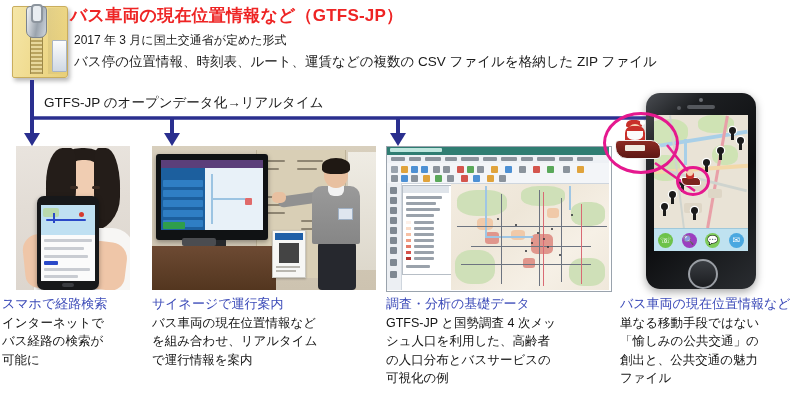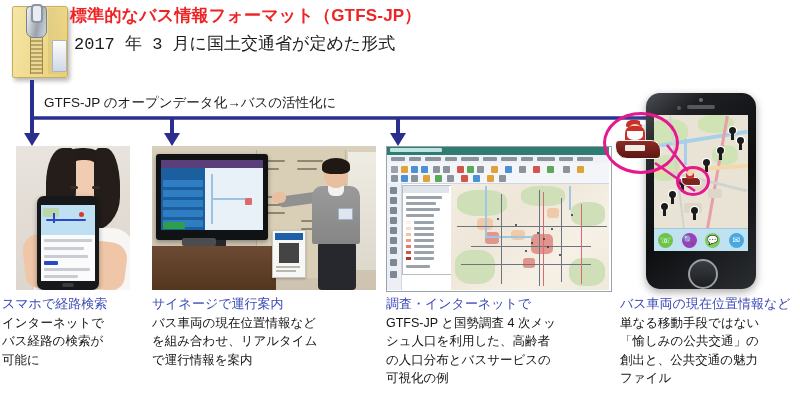--- a/index.html
+++ b/index.html
@@ -29,21 +29,21 @@
     border-left:1px solid #9c8848;border-right:1px solid #9c8848;}
   .zip-slider{position:absolute;left:18px;top:4px;width:19px;height:30px;
     background:linear-gradient(100deg,#f2f4f7,#9aa3ad 55%,#cfd6de);
     border:1px solid #7b848e;border-radius:4px 4px 7px 7px;}
   .zip-pull{position:absolute;left:23px;top:2px;width:8px;height:15px;
     border:2px solid #8d959e;border-radius:4px;background:#e9edf1;}
 
   
   .title{position:absolute;left:70px;top:4px;font-size:17px;font-weight:bold;
     color:#ee2424;letter-spacing:.2px;white-space:nowrap;}
-  .sub1{position:absolute;left:74px;top:32px;font-size:17px;color:#1b1b1b;white-space:nowrap;font-family:Liberation Mono, monospace;}
+  .sub1{position:absolute;left:74px;top:32px;font-size:12px;color:#1b1b1b;white-space:nowrap;}
   .sub2{position:absolute;left:74px;top:53px;font-size:13.5px;color:#1b1b1b;white-space:nowrap;}
 
   
   .flow{position:absolute;left:0;top:78px;width:800px;height:70px;}
   .flowlabel{position:absolute;left:44px;top:16px;font-size:13.5px;color:#1b1b1b;white-space:nowrap;}
   .shot{position:absolute;overflow:hidden;background:#ddd;}
 
   
   .p1{left:16px;top:146px;width:114px;height:144px;
       background:linear-gradient(175deg,#e9e4de 0%,#e3ddd6 40%,#dcd5cd 100%);}
@@ -203,42 +203,43 @@
 
   <div class="zip-icon">
     <div class="zip-body"></div>
     <div class="zip-flapshadow"></div>
     <div class="zip-tab"></div>
     <div class="zip-teeth"></div>
     <div class="zip-slider"></div>
     <div class="zip-pull"></div>
   </div>
 
-  <div class="title">標準的なバス情報フォーマット（GTFS-JP）</div>
+  <div class="title">バス車両の現在位置情報など（GTFS-JP）</div>
   <div class="sub1">2017 年 3 月に国土交通省が定めた形式</div>
+  <div class="sub2">バス停の位置情報、時刻表、ルート、運賃などの複数の CSV ファイルを格納した ZIP ファイル</div>
 
   <div class="flow">
     <svg width="800" height="70">
 
       <line x1="32" y1="2" x2="32" y2="40" stroke="#2a2f8f" stroke-width="4"></line>
 
       <line x1="32" y1="40" x2="700" y2="40" stroke="#2a2f8f" stroke-width="3.5"></line>
 
       <line x1="32" y1="40" x2="32" y2="57" stroke="#2a2f8f" stroke-width="4"></line>
       <polygon points="24,55 40,55 32,68" fill="#2a2f8f"></polygon>
 
       <line x1="172" y1="40" x2="172" y2="57" stroke="#2a2f8f" stroke-width="4"></line>
       <polygon points="164,55 180,55 172,68" fill="#2a2f8f"></polygon>
 
       <line x1="398" y1="40" x2="398" y2="57" stroke="#2a2f8f" stroke-width="4"></line>
       <polygon points="390,55 406,55 398,68" fill="#2a2f8f"></polygon>
 
       <polygon points="694,31 694,49 715,40" fill="#2a2f8f"></polygon>
     </svg>
-    <div class="flowlabel">GTFS-JP のオープンデータ化→バスの活性化に</div>
+    <div class="flowlabel">GTFS-JP のオープンデータ化→リアルタイム</div>
   </div>
 
   <div class="shot p1">
     <div class="hair"></div>
     <div class="face"></div>
     <div class="hairfrontl"></div>
     <div class="hairfrontr"></div>
     <div class="eyeL"></div>
     <div class="eyeR"></div>
     <div class="mouth"></div>
@@ -519,21 +520,21 @@
 バス経路の検索が
 可能に</div>
   </div>
   <div class="cap c2">
     <div class="caph">サイネージで運行案内</div>
     <div class="capb" style="white-space:pre-line;">バス車両の現在位置情報など
 を組み合わせ、リアルタイム
 で運行情報を案内</div>
   </div>
   <div class="cap c3">
-    <div class="caph">調査・インターネットで</div>
+    <div class="caph">調査・分析の基礎データ</div>
     <div class="capb" style="white-space:pre-line;">GTFS-JP と国勢調査 4 次メッ
 シュ人口を利用した、高齢者
 の人口分布とバスサービスの
 可視化の例</div>
   </div>
   <div class="cap c4">
     <div class="caph">バス車両の現在位置情報など</div>
     <div class="capb" style="white-space:pre-line;">単なる移動手段ではない
 「愉しみの公共交通」の
 創出と、公共交通の魅力

